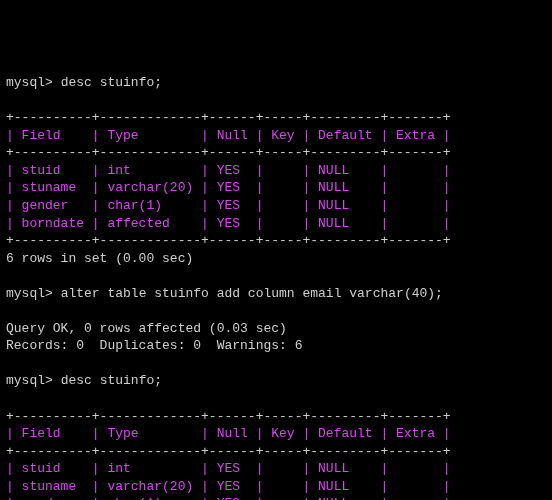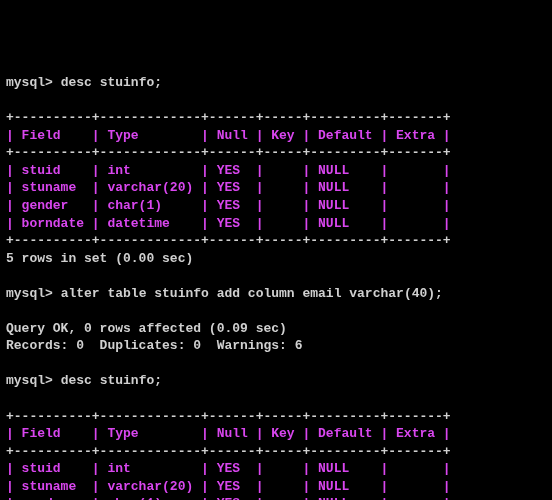--- a/index.html
+++ b/index.html
@@ -1,15 +1,15 @@
 <!DOCTYPE html>
 <html><head>
   <meta charset="utf-8">
   <style>
-    * { margin: 0; padding: 0; box-sizing: border-box; font-weight: bold; }
+    * { margin: 0; padding: 0; box-sizing: border-box; }
     body {
       background: #000;
       color: #d0d0d0;
       font-family: 'Courier New', Consolas, monospace;
       font-size: 13px;
       line-height: 1.35;
       padding: 4px 6px;
       white-space: pre;
       width: 552px;
       height: 500px;
@@ -27,26 +27,26 @@
 
 
 
 <span class="prompt-line"><span class="prompt">mysql&gt;</span> <span class="cmd">desc stuinfo;</span></span>
 <span class="sep">+----------+-------------+------+-----+---------+-------+</span>
 <span class="header-row">| Field    | Type        | Null | Key | Default | Extra |</span>
 <span class="sep">+----------+-------------+------+-----+---------+-------+</span>
 <span class="data-row">| stuid    | int         | YES  |     | NULL    |       |</span>
 <span class="data-row">| stuname  | varchar(20) | YES  |     | NULL    |       |</span>
 <span class="data-row">| gender   | char(1)     | YES  |     | NULL    |       |</span>
-<span class="data-row">| borndate | datetime    | YES  |     | NULL    |       |</span>
+<span class="data-row">| borndate | affected    | YES  |     | NULL    |       |</span>
 <span class="sep">+----------+-------------+------+-----+---------+-------+</span>
-<span class="status">5 rows in set (0.00 sec)</span>
+<span class="status">6 rows in set (0.00 sec)</span>
 
 <span class="prompt-line"><span class="prompt">mysql&gt;</span> <span class="cmd">alter table stuinfo add column email varchar(40);</span></span>
-<span class="status">Query OK, 0 rows affected (0.09 sec)</span>
+<span class="status">Query OK, 0 rows affected (0.03 sec)</span>
 <span class="status">Records: 0  Duplicates: 0  Warnings: 6</span>
 
 <span class="prompt-line"><span class="prompt">mysql&gt;</span> <span class="cmd">desc stuinfo;</span></span>
 <span class="sep">+----------+-------------+------+-----+---------+-------+</span>
 <span class="header-row">| Field    | Type        | Null | Key | Default | Extra |</span>
 <span class="sep">+----------+-------------+------+-----+---------+-------+</span>
 <span class="data-row">| stuid    | int         | YES  |     | NULL    |       |</span>
 <span class="data-row">| stuname  | varchar(20) | YES  |     | NULL    |       |</span>
 <span class="data-row">| gender   | char(1)     | YES  |     | NULL    |       |</span>
 

